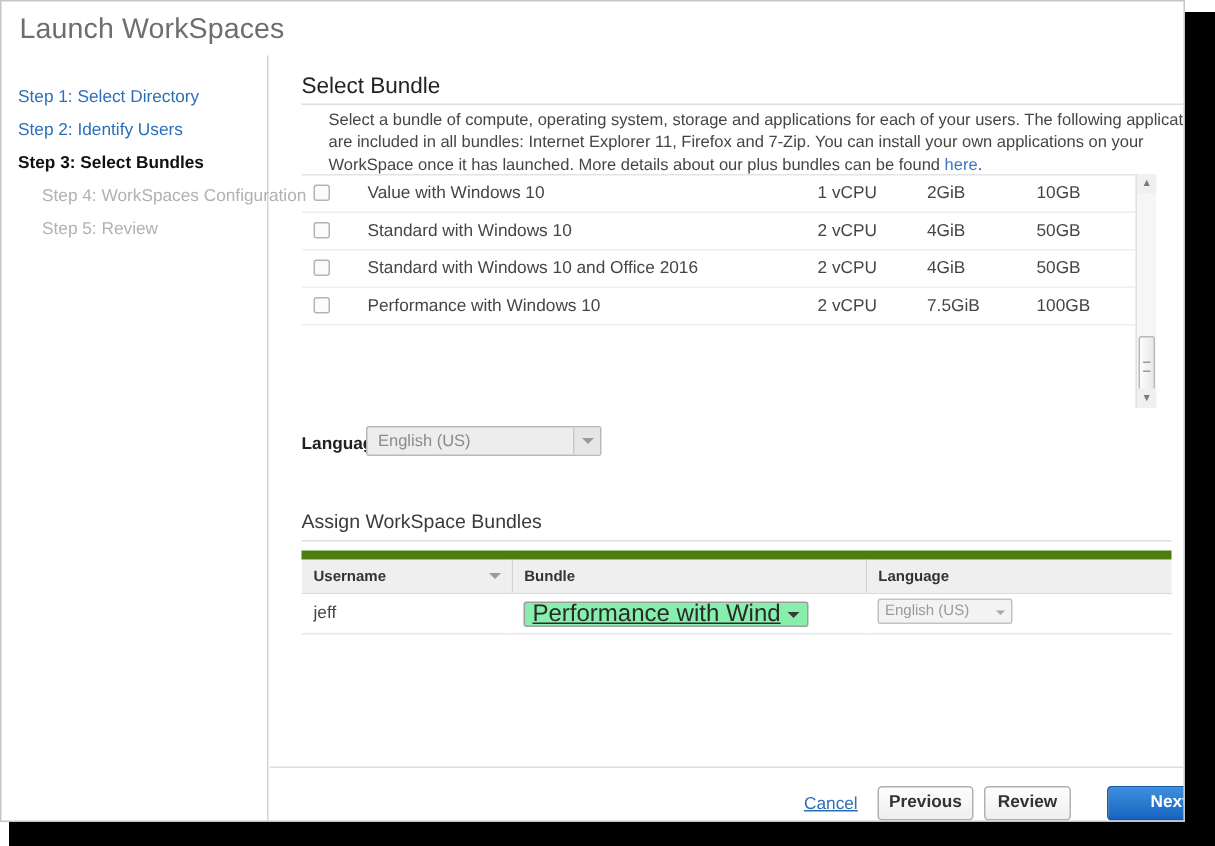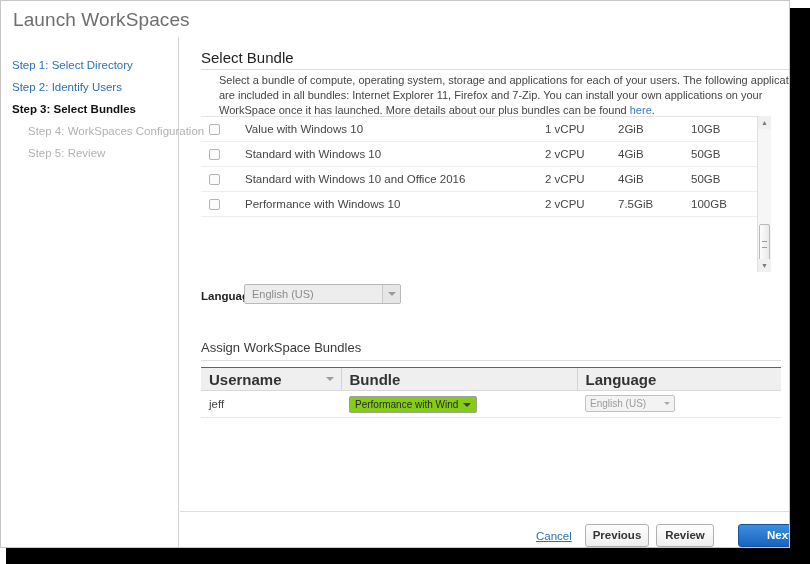--- a/index.html
+++ b/index.html
@@ -279,24 +279,24 @@
     left: 21px;
     top: 330px;
     width: 580px;
     border-collapse: collapse;
     table-layout: fixed;
     font-size: 11.5px;
   }
   .atbl th {
     height: 22px;
     background: #efefef;
-    border-top: 1px solid #4d7c0f;
+    border-top: 6px solid #4d7c0f;
     border-bottom: 1px solid #d9d9d9;
     text-align: left;
-    font-size: 15px;
+    font-size: 10px;
     font-weight: bold;
     color: #333333;
     padding: 0 0 0 8px;
     position: relative;
   }
   .atbl th.sep { border-left: 1px solid #d2d2d2; }
   .atbl td {
     height: 26px;
     color: #454545;
     padding: 0 0 0 8px;
@@ -314,27 +314,28 @@
     border-left: 4px solid transparent;
     border-right: 4px solid transparent;
     border-top: 4px solid #9c9c9c;
   }
   .btn-select {
     display: inline-block;
     position: relative;
     height: 17px;
     border: 1px solid #9f9f9f;
     border-radius: 2px;
-    background: #84cc16;
-    font-size: 10px;
+    background: #86efac;
+    font-size: 16px;
     color: #2a2a2a;
     line-height: 15px;
     padding: 0 18px 0 5px;
     box-sizing: border-box;
     white-space: nowrap;
+    text-decoration: underline;
   }
   .btn-select::after {
     content: "";
     position: absolute;
     right: 5px; top: 50%;
     margin-top: -1px;
     border-left: 4px solid transparent;
     border-right: 4px solid transparent;
     border-top: 4px solid #3a3a3a;
   }

